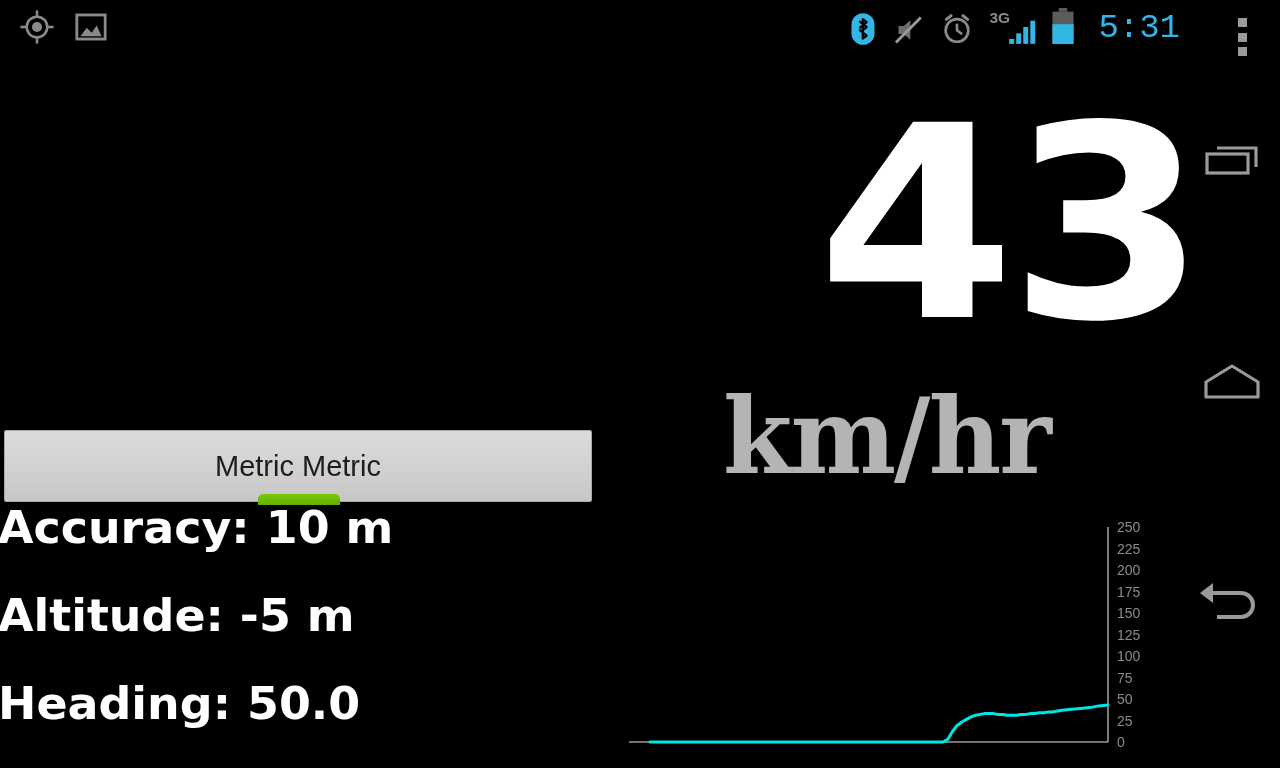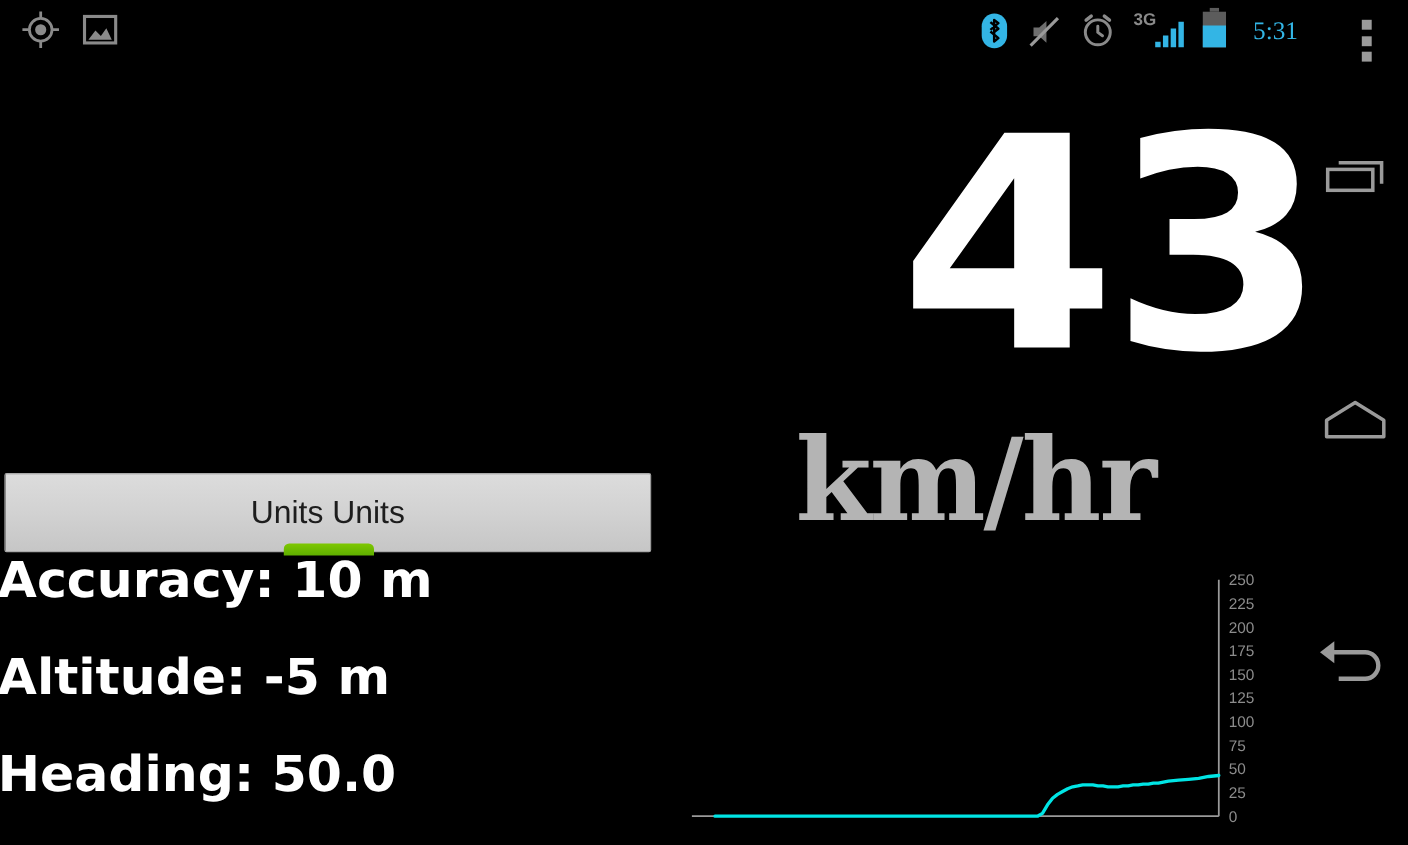--- a/index.html
+++ b/index.html
@@ -32,22 +32,22 @@
   }
   .sb-right {
     position: absolute;
     right: 100px; top: 6px;
     display: flex;
     align-items: flex-end;
     gap: 14px;
   }
   .sb-time {
     color: #33b5e5;
-    font-size: 23px;
-    font-family: Liberation Serif, serif;
+    font-size: 34px;
+    font-family: Liberation Mono, monospace;
     line-height: 44px;
     letter-spacing: 0px;
     margin-left: 8px;
   }
 
   
   #nav-bar {
     position: absolute;
     right: 0; top: 0;
     width: 96px; height: 768px;
@@ -270,21 +270,21 @@
         <polygon points="16,4 16,24 3,14" fill="#9a9a9a"></polygon>
       </svg>
     </span>
   </div>
 </div>
 
 <div id="speed-value">43</div>
 <div id="speed-units">km/hr</div>
 
 <div id="units-button">
-  <span id="units-button-label">Units Units</span>
+  <span id="units-button-label">Metric Metric</span>
 </div>
 <div id="units-indicator"></div>
 
 <div class="readout" id="readout-accuracy">Accuracy: 10 m</div>
 <div class="readout" id="readout-altitude">Altitude: -5 m</div>
 <div class="readout" id="readout-heading">Heading: 50.0</div>
 
 <div id="speed-chart">
   <svg id="chart-svg" width="560" height="253" viewBox="0 0 560 253">
 

